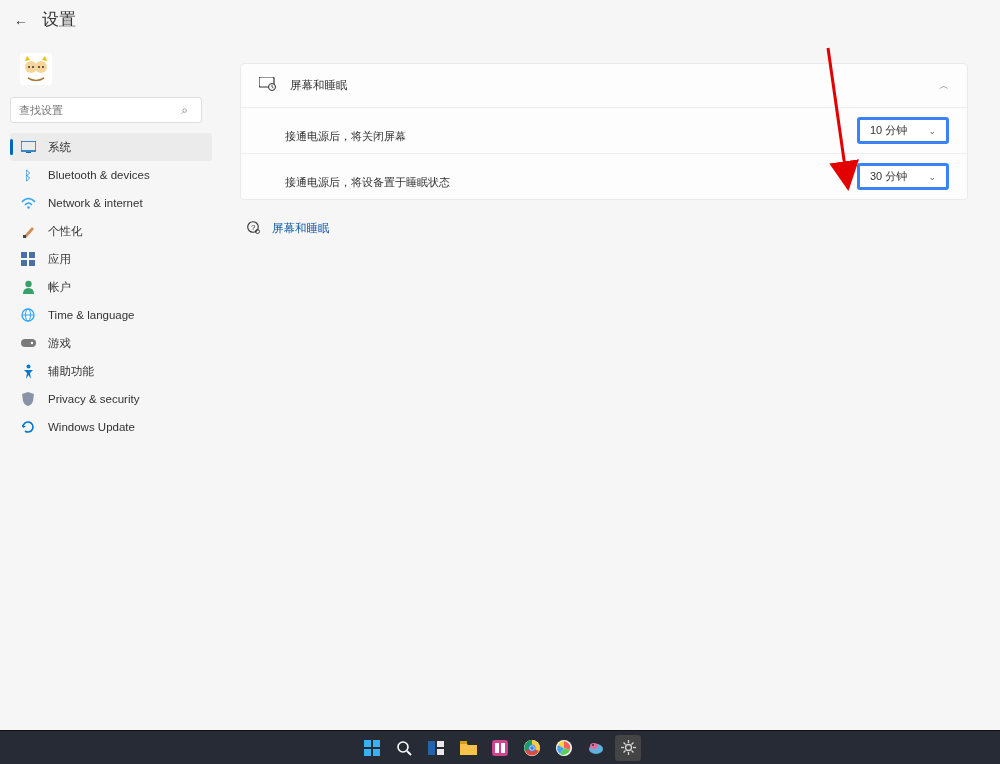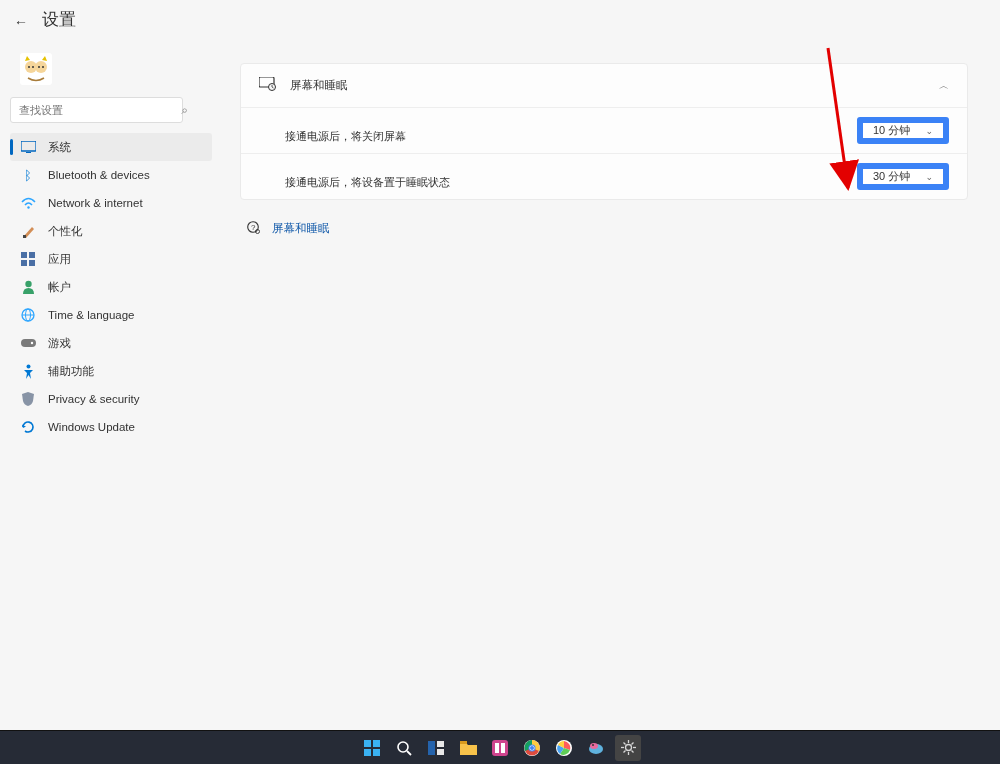--- a/index.html
+++ b/index.html
@@ -42,21 +42,21 @@
       width: 32px;
       height: 32px;
       margin: 4px 0 12px 10px;
       border-radius: 4px;
     }
     .search-wrap {
       position: relative;
       margin-bottom: 10px;
     }
     .search-input {
-      width: 173px;
+      width: 192px;
       height: 26px;
       background: #fff;
       border: 1px solid #ddd;
       border-radius: 3px;
       padding: 0 28px 0 8px;
       font-size: 11px;
       color: #666;
     }
     .search-icon {
       position: absolute;
@@ -146,21 +146,21 @@
     }
     .card-row-label {
       flex: 1;
       font-size: 11px;
       color: #333;
     }
     .dropdown {
       width: 92px;
       height: 27px;
       background: #fff;
-      border: 6px solid #3b82f6;
+      border: 3px solid #3b82f6;
       border-radius: 3px;
       display: flex;
       align-items: center;
       justify-content: space-between;
       padding: 0 10px;
       font-size: 11px;
       color: #333;
       cursor: pointer;
     }
     .help-link {

